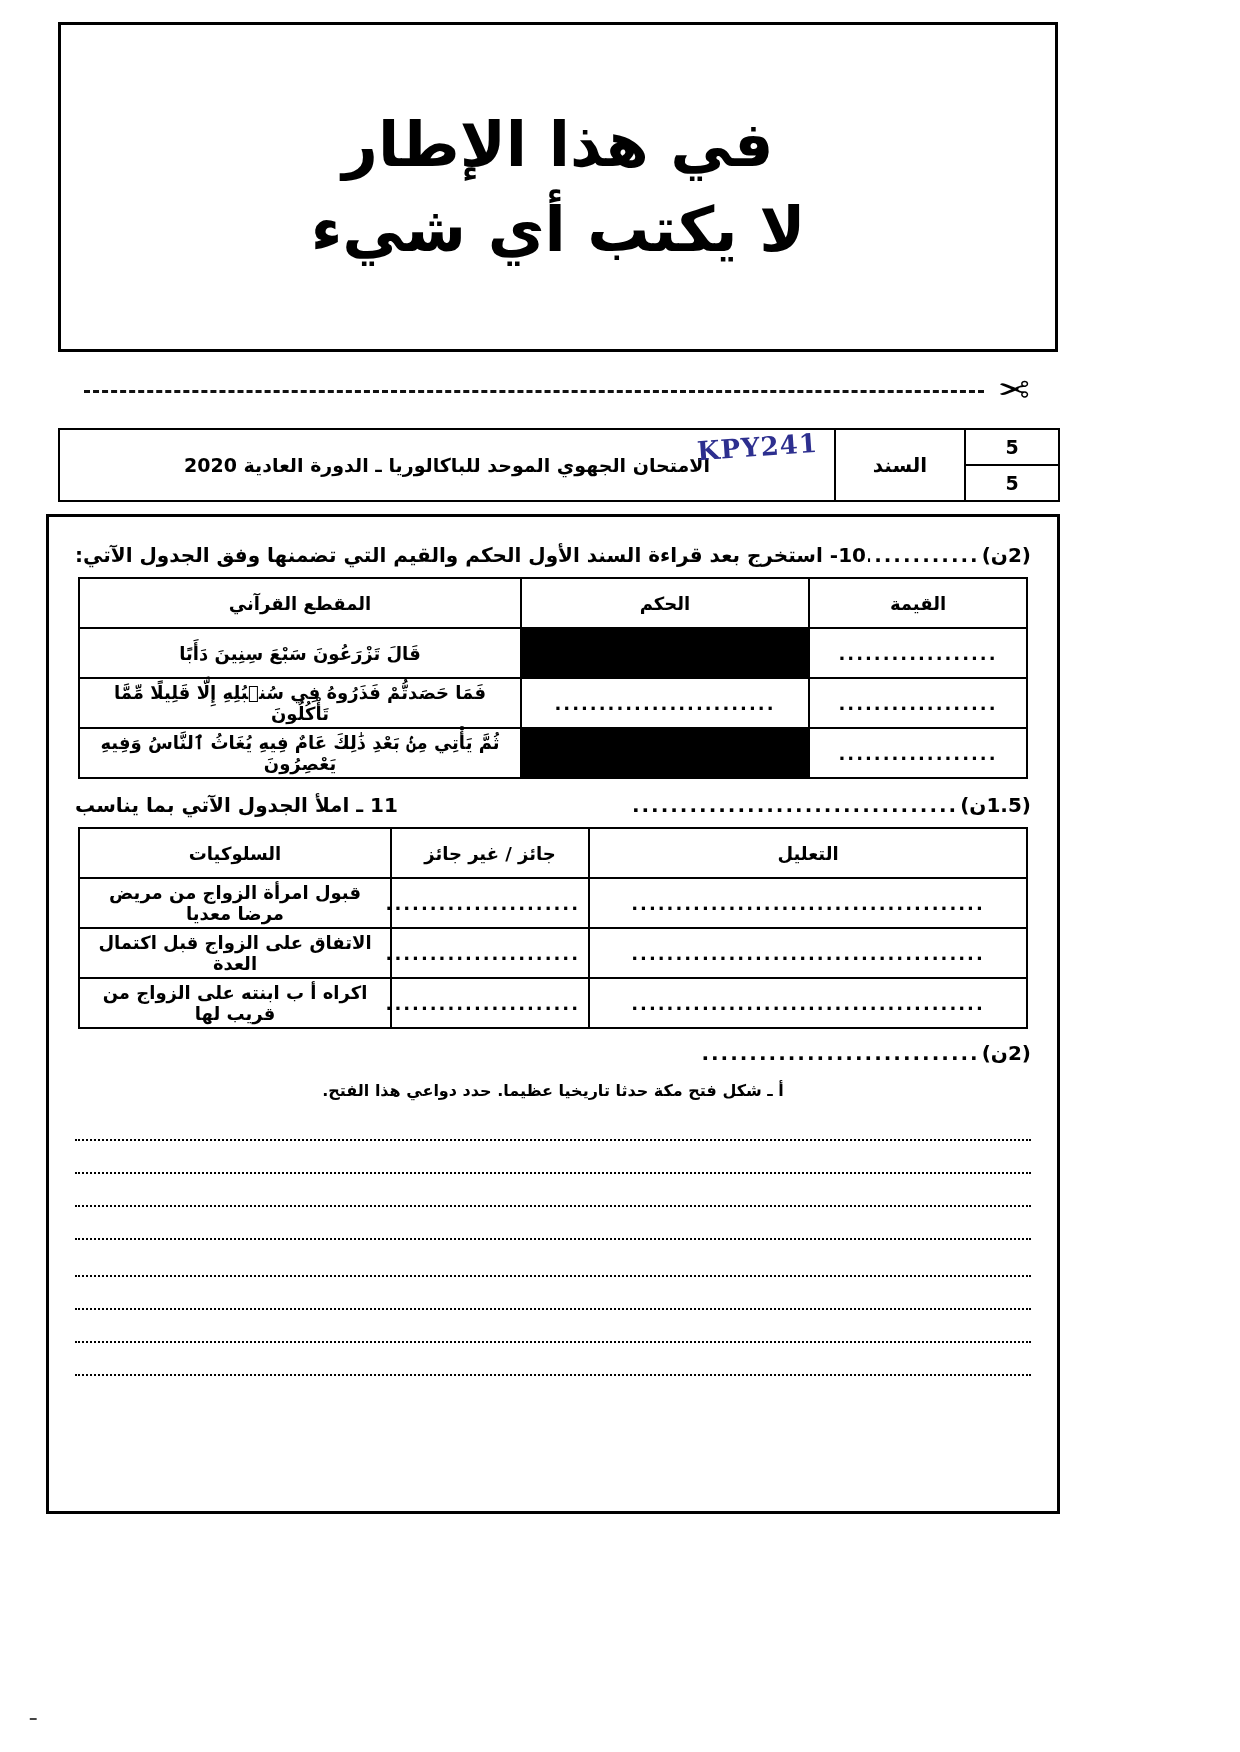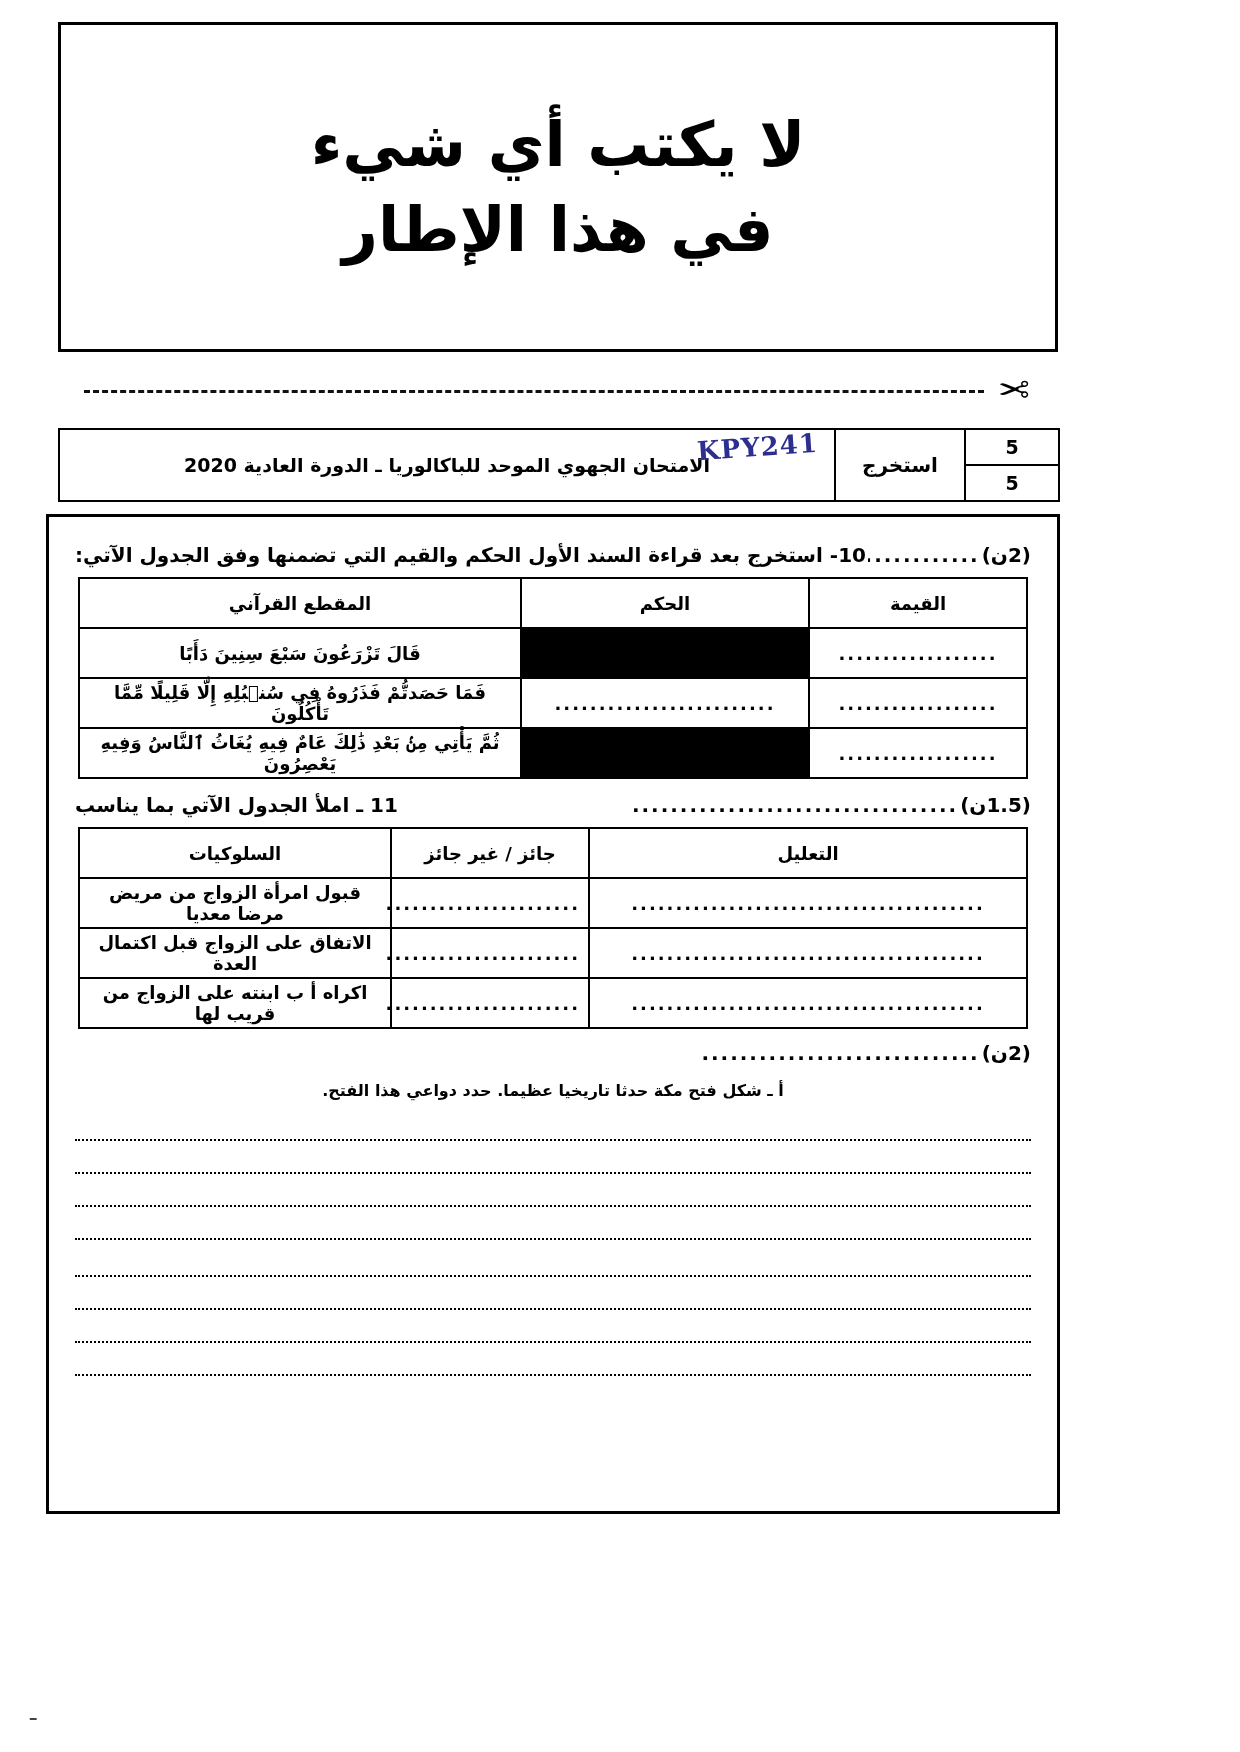--- a/index.html
+++ b/index.html
@@ -209,35 +209,35 @@
     font-size: 22px;
     color: #444;
   }
 </style>
 </head>
 <body>
 
 <div class="page">
 
   <div class="notice-box">
+    <div class="notice-line">في هذا الإطار</div>
     <div class="notice-line">لا يكتب أي شيء</div>
-    <div class="notice-line">في هذا الإطار</div>
   </div>
 
   <div class="cut-row">
     <div class="cut-dashes"></div>
     <div class="scissors">✂</div>
   </div>
 
   <div class="header-table">
     <div class="hdr-num">
       <div>5</div>
       <div>5</div>
     </div>
-    <div class="hdr-label">استخرج</div>
+    <div class="hdr-label">السند</div>
     <div class="hdr-main">
       <div class="l1">الامتحان الجهوي الموحد للباكالوريا ـ الدورة العادية 2020</div>
       <div class="hand-code">KPY241</div>
     </div>
   </div>
 
   <div class="body-frame">
 
     <div class="q-line">
       <span class="q-marks">(2ن)</span>

